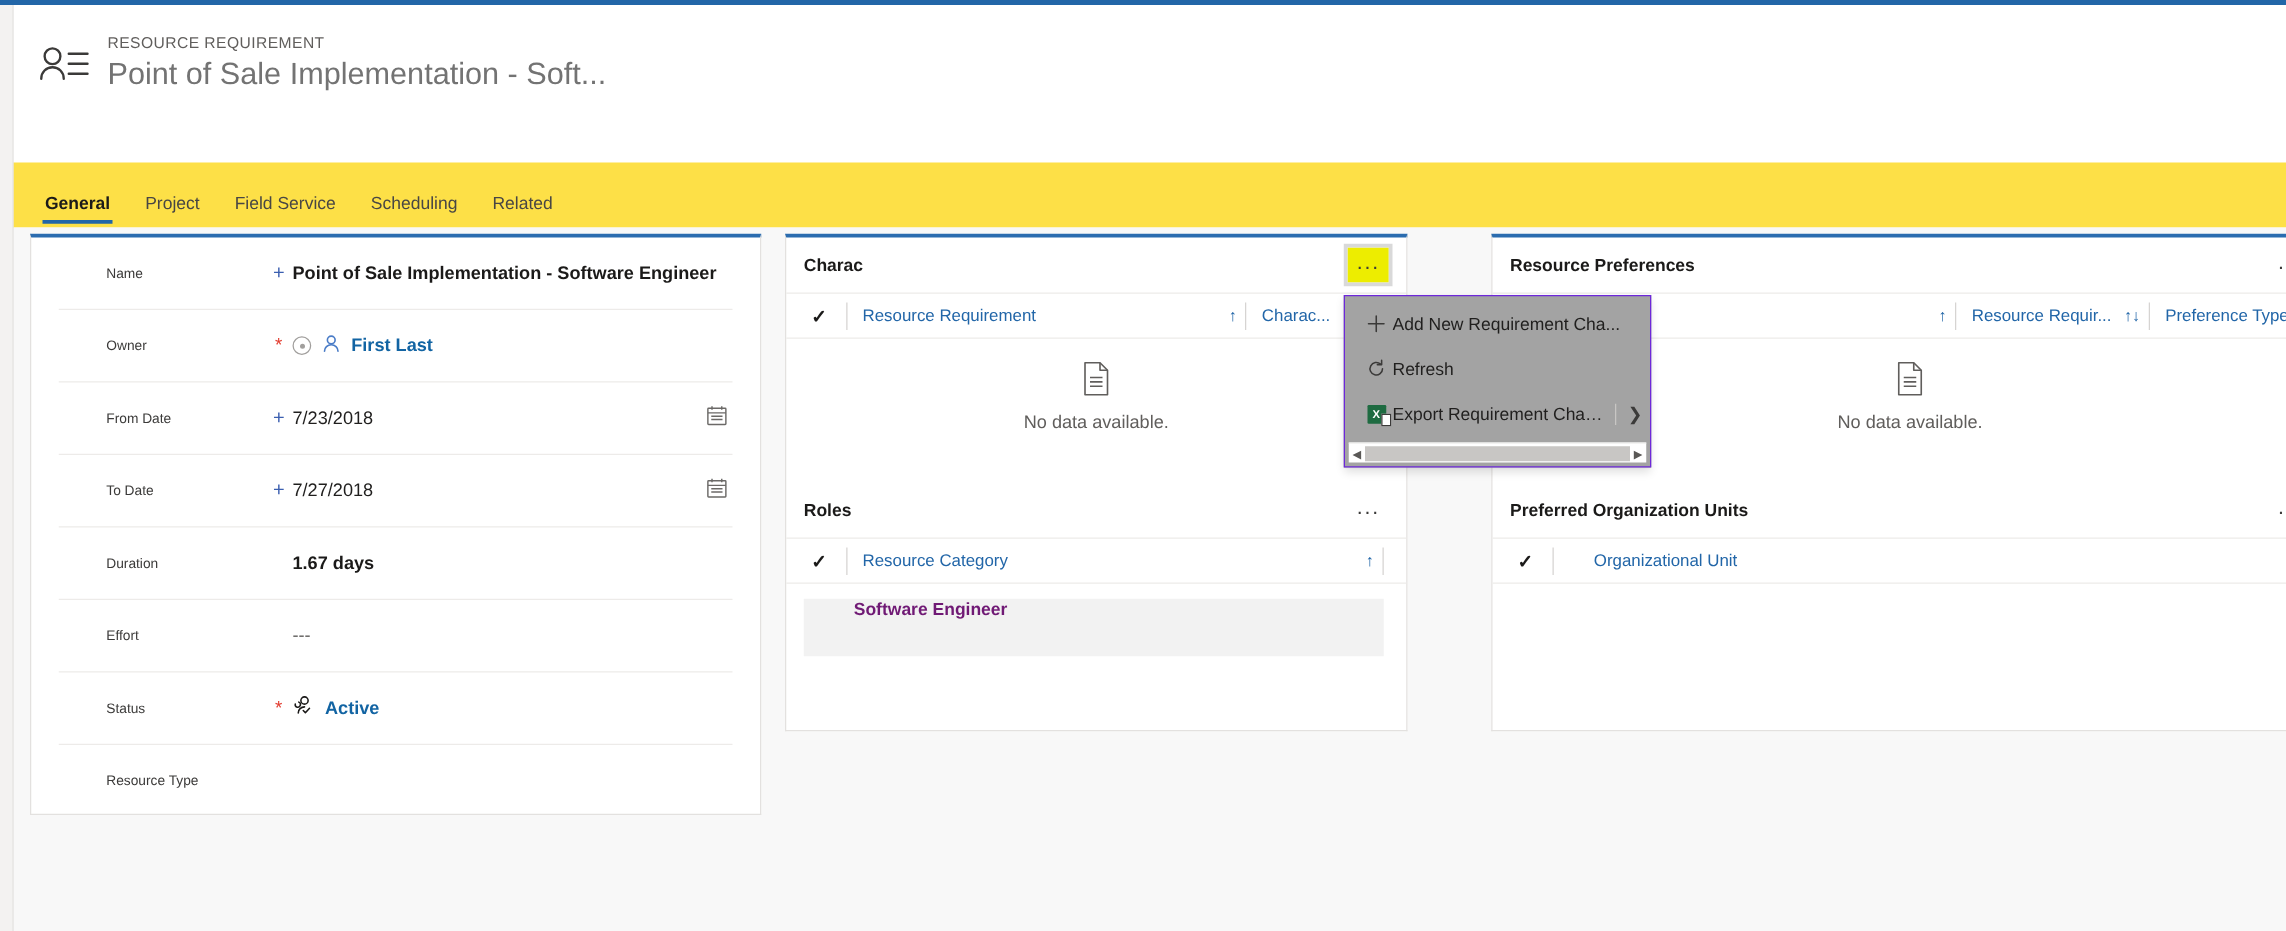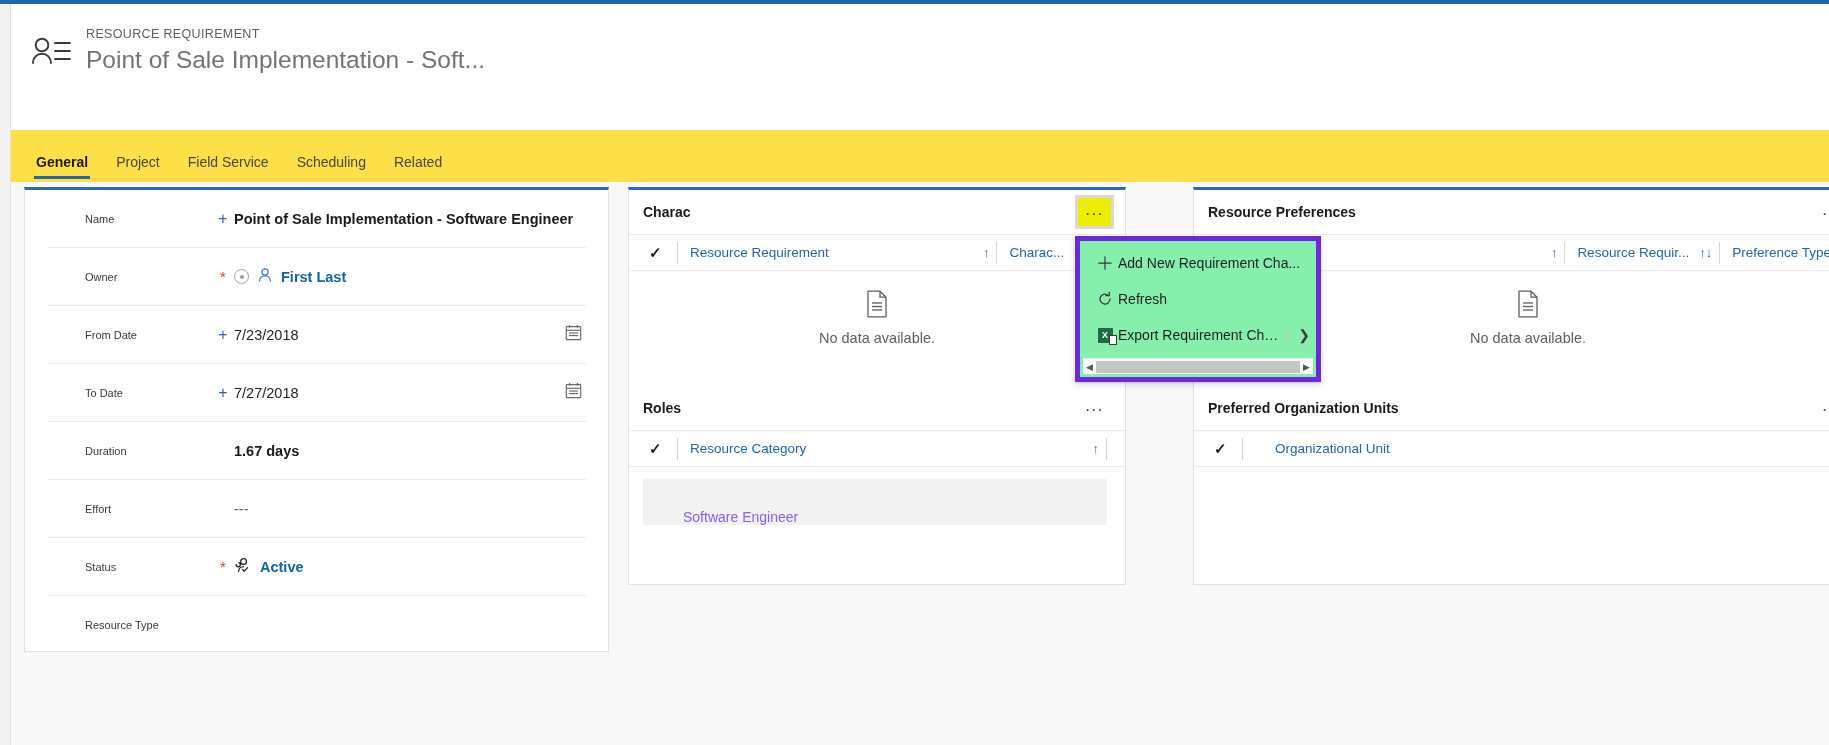--- a/index.html
+++ b/index.html
@@ -248,37 +248,38 @@
   .nodata {
     display: flex; flex-direction: column;
     align-items: center; justify-content: center;
     gap: 9px;
     color: #605e5c;
     font-size: 14.5px;
   }
   .nodata .doc-ico { color: #605e5c; }
 
   .grid-datarow {
-    display: flex; align-items: flex-end;
+    display: flex; align-items: flex-start;
     height: 46px;
     background: #f2f2f2;
     margin: 0 18px 0 14px;
     padding-left: 40px;
     font-size: 14px;
-    color: #8b5cf6;
-    cursor: pointer;
+    color: #701a75;
+    cursor: pointer;
+    font-weight: bold;
   }
 
   
   .ctx-menu {
     position: absolute;
     left: 1075px; top: 236px;
     width: 246px;
-    background: #86efac;
-    border: 5px solid #6d28d9;
+    background: #a3a3a3;
+    border: 1px solid #6d28d9;
     box-shadow: 0 3.2px 7.2px rgba(0,0,0,.13), 0 .6px 1.8px rgba(0,0,0,.11);
     z-index: 40;
     padding-top: 4px;
   }
   .ctx-item {
     display: flex; align-items: center;
     height: 36px;
     padding: 0 6px 0 12px;
     font-size: 14px;
     color: #201f1e;

